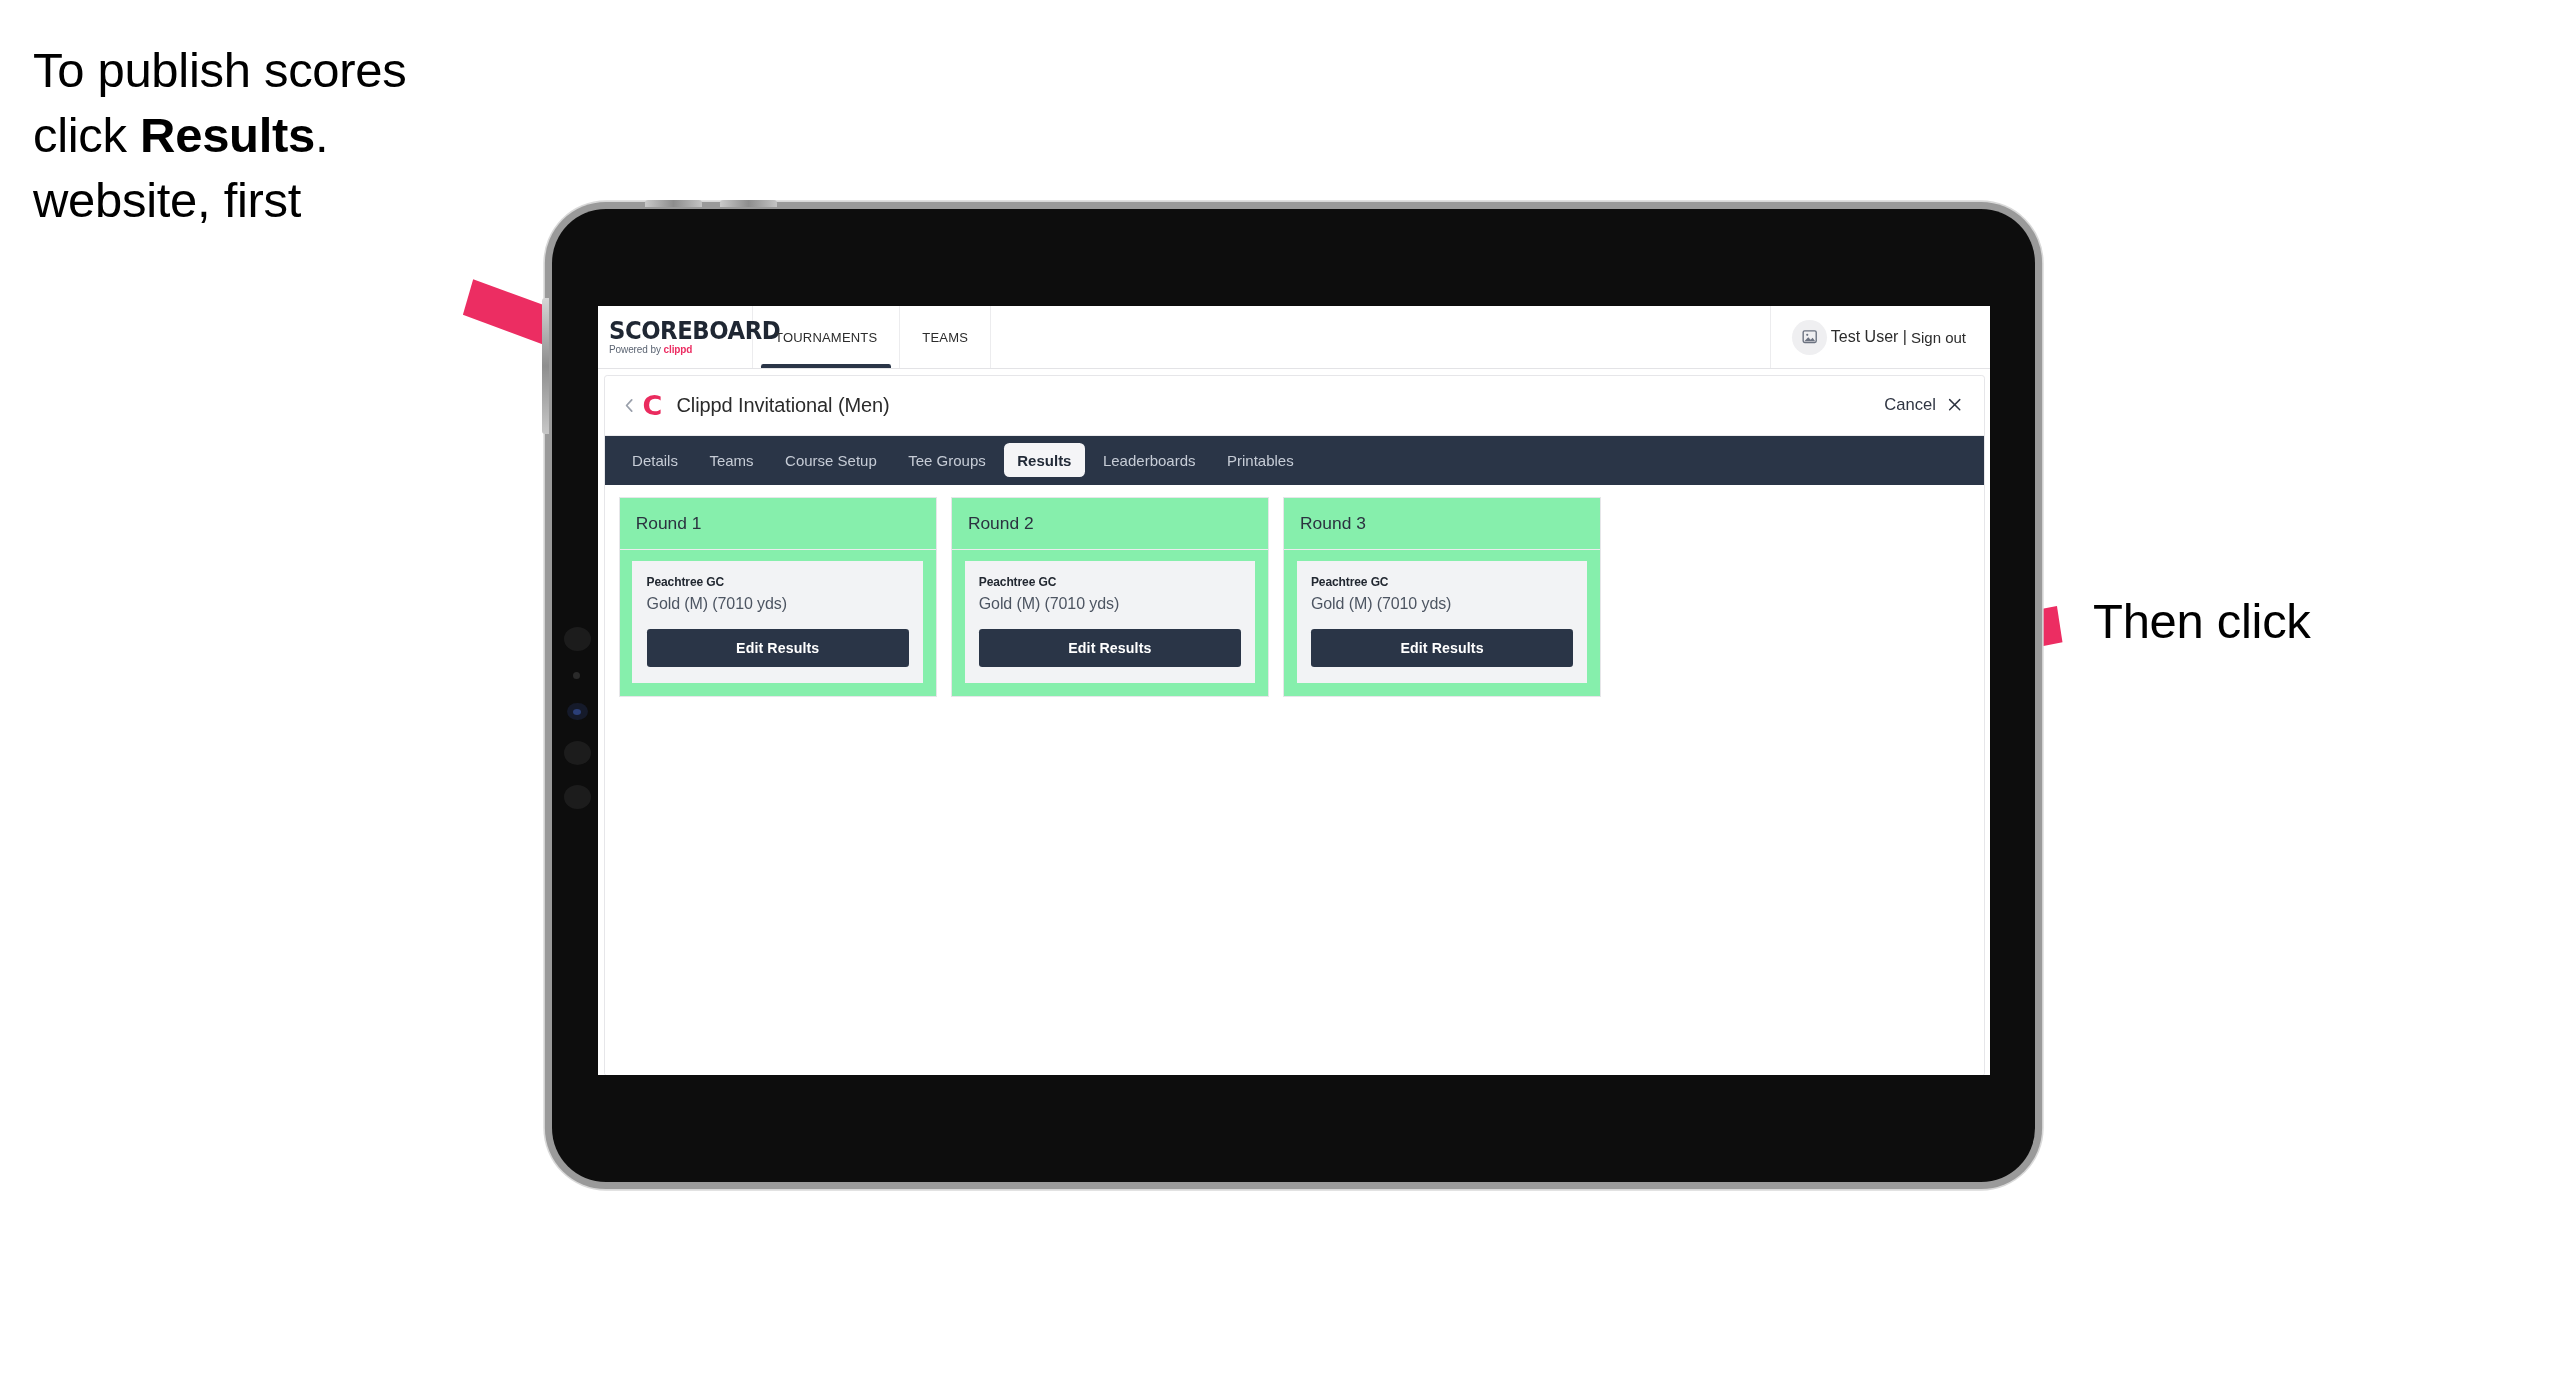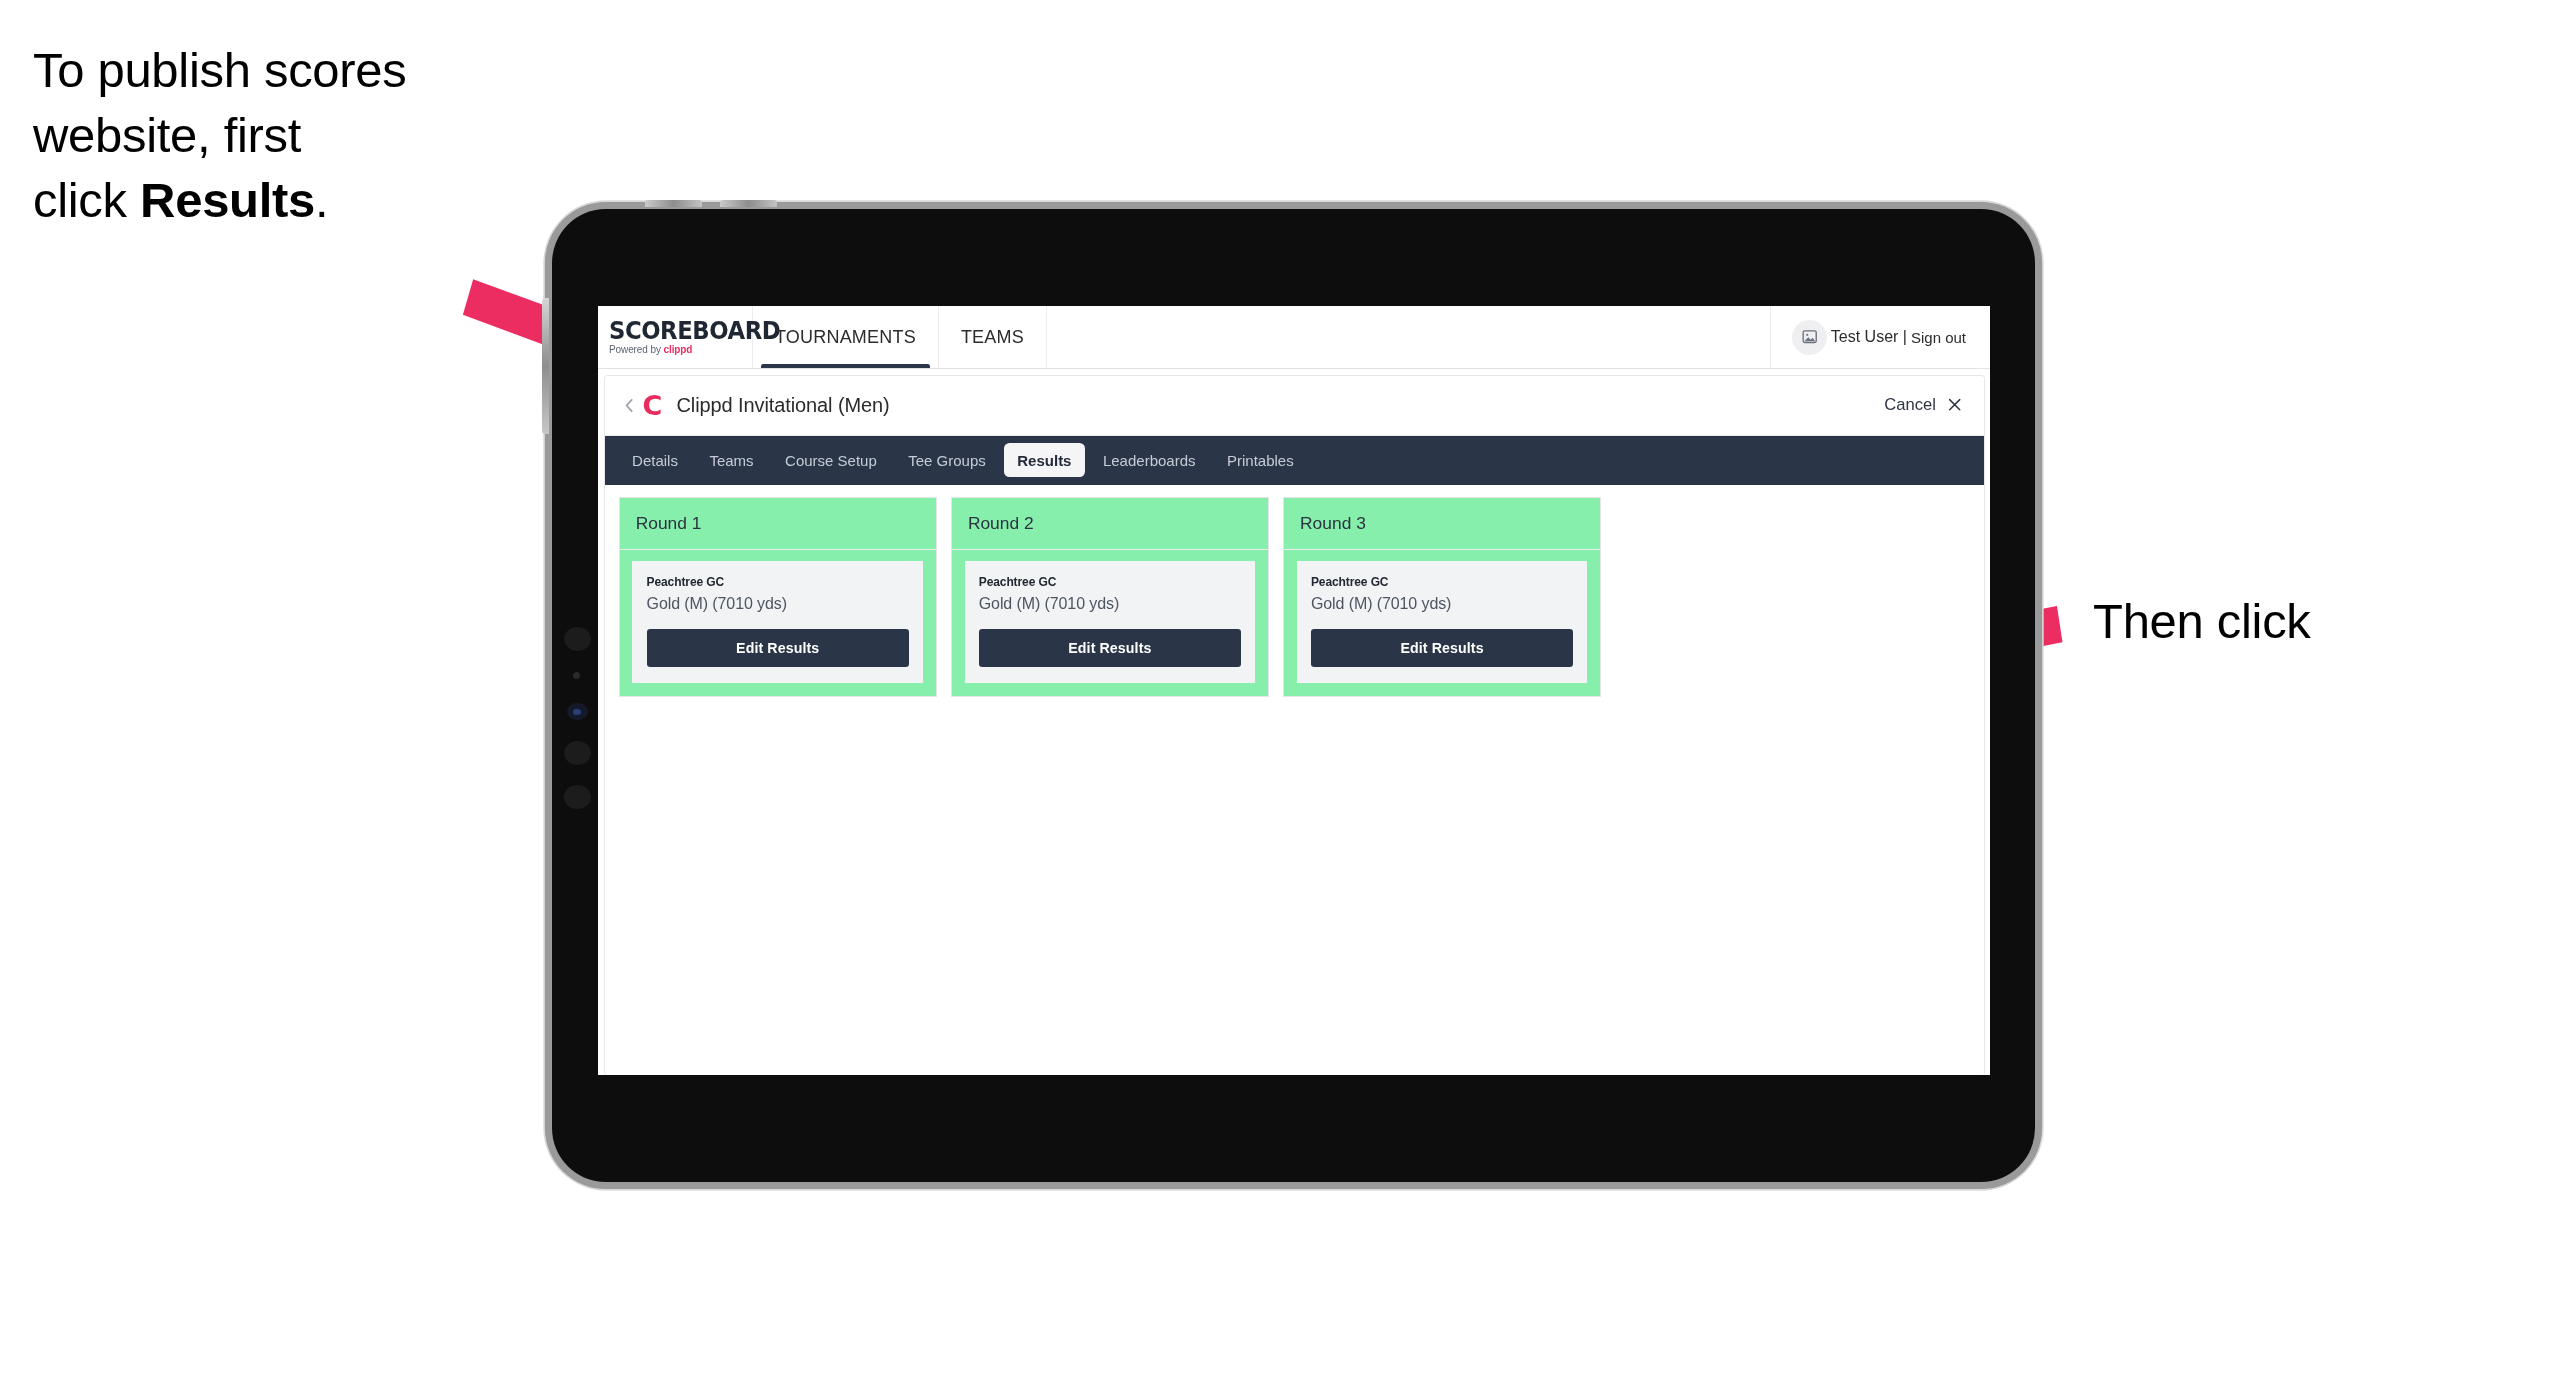--- a/index.html
+++ b/index.html
@@ -150,21 +150,21 @@
     white-space: nowrap;
   }
   #brand-tagline .clippd-word {
     color: #ec2d62;
     font-weight: 700;
   }
   .top-nav-item {
     display: flex;
     align-items: center;
     padding: 0 22px;
-    font-size: 18px;
+    font-size: 13px;
     color: #2c2c2c;
     letter-spacing: 0.2px;
     border-right: 0.8px solid #ececee;
     position: relative;
     cursor: pointer;
   }
   .top-nav-item.active::after {
     content: "";
     position: absolute;
     left: 8px;
@@ -339,22 +339,22 @@
     font-weight: 700;
     letter-spacing: 0.1px;
     cursor: pointer;
   }
 </style>
 </head>
 <body>
 
 <div class="annotation" id="annotation-left">
   <div>To publish scores</div>
+  <div><span>click </span><b>Results</b><span>.</span></div>
   <div>website, first</div>
-  <div><span>click </span><b>Results</b><span>.</span></div>
 </div>
 
 <div class="annotation" id="annotation-right">
   <div>Then click</div>
 </div>
 
 <svg class="arrow-layer" viewBox="0 0 3256 1752" xmlns="http://www.w3.org/2000/svg">
   <g fill="#ec2d62">
     <path d="M 598,353 L 1161,558 L 1140,604 L 585,398 Z"></path>
     <path d="M 1216,588 L 1121,549 L 1144,612 Z"></path>

